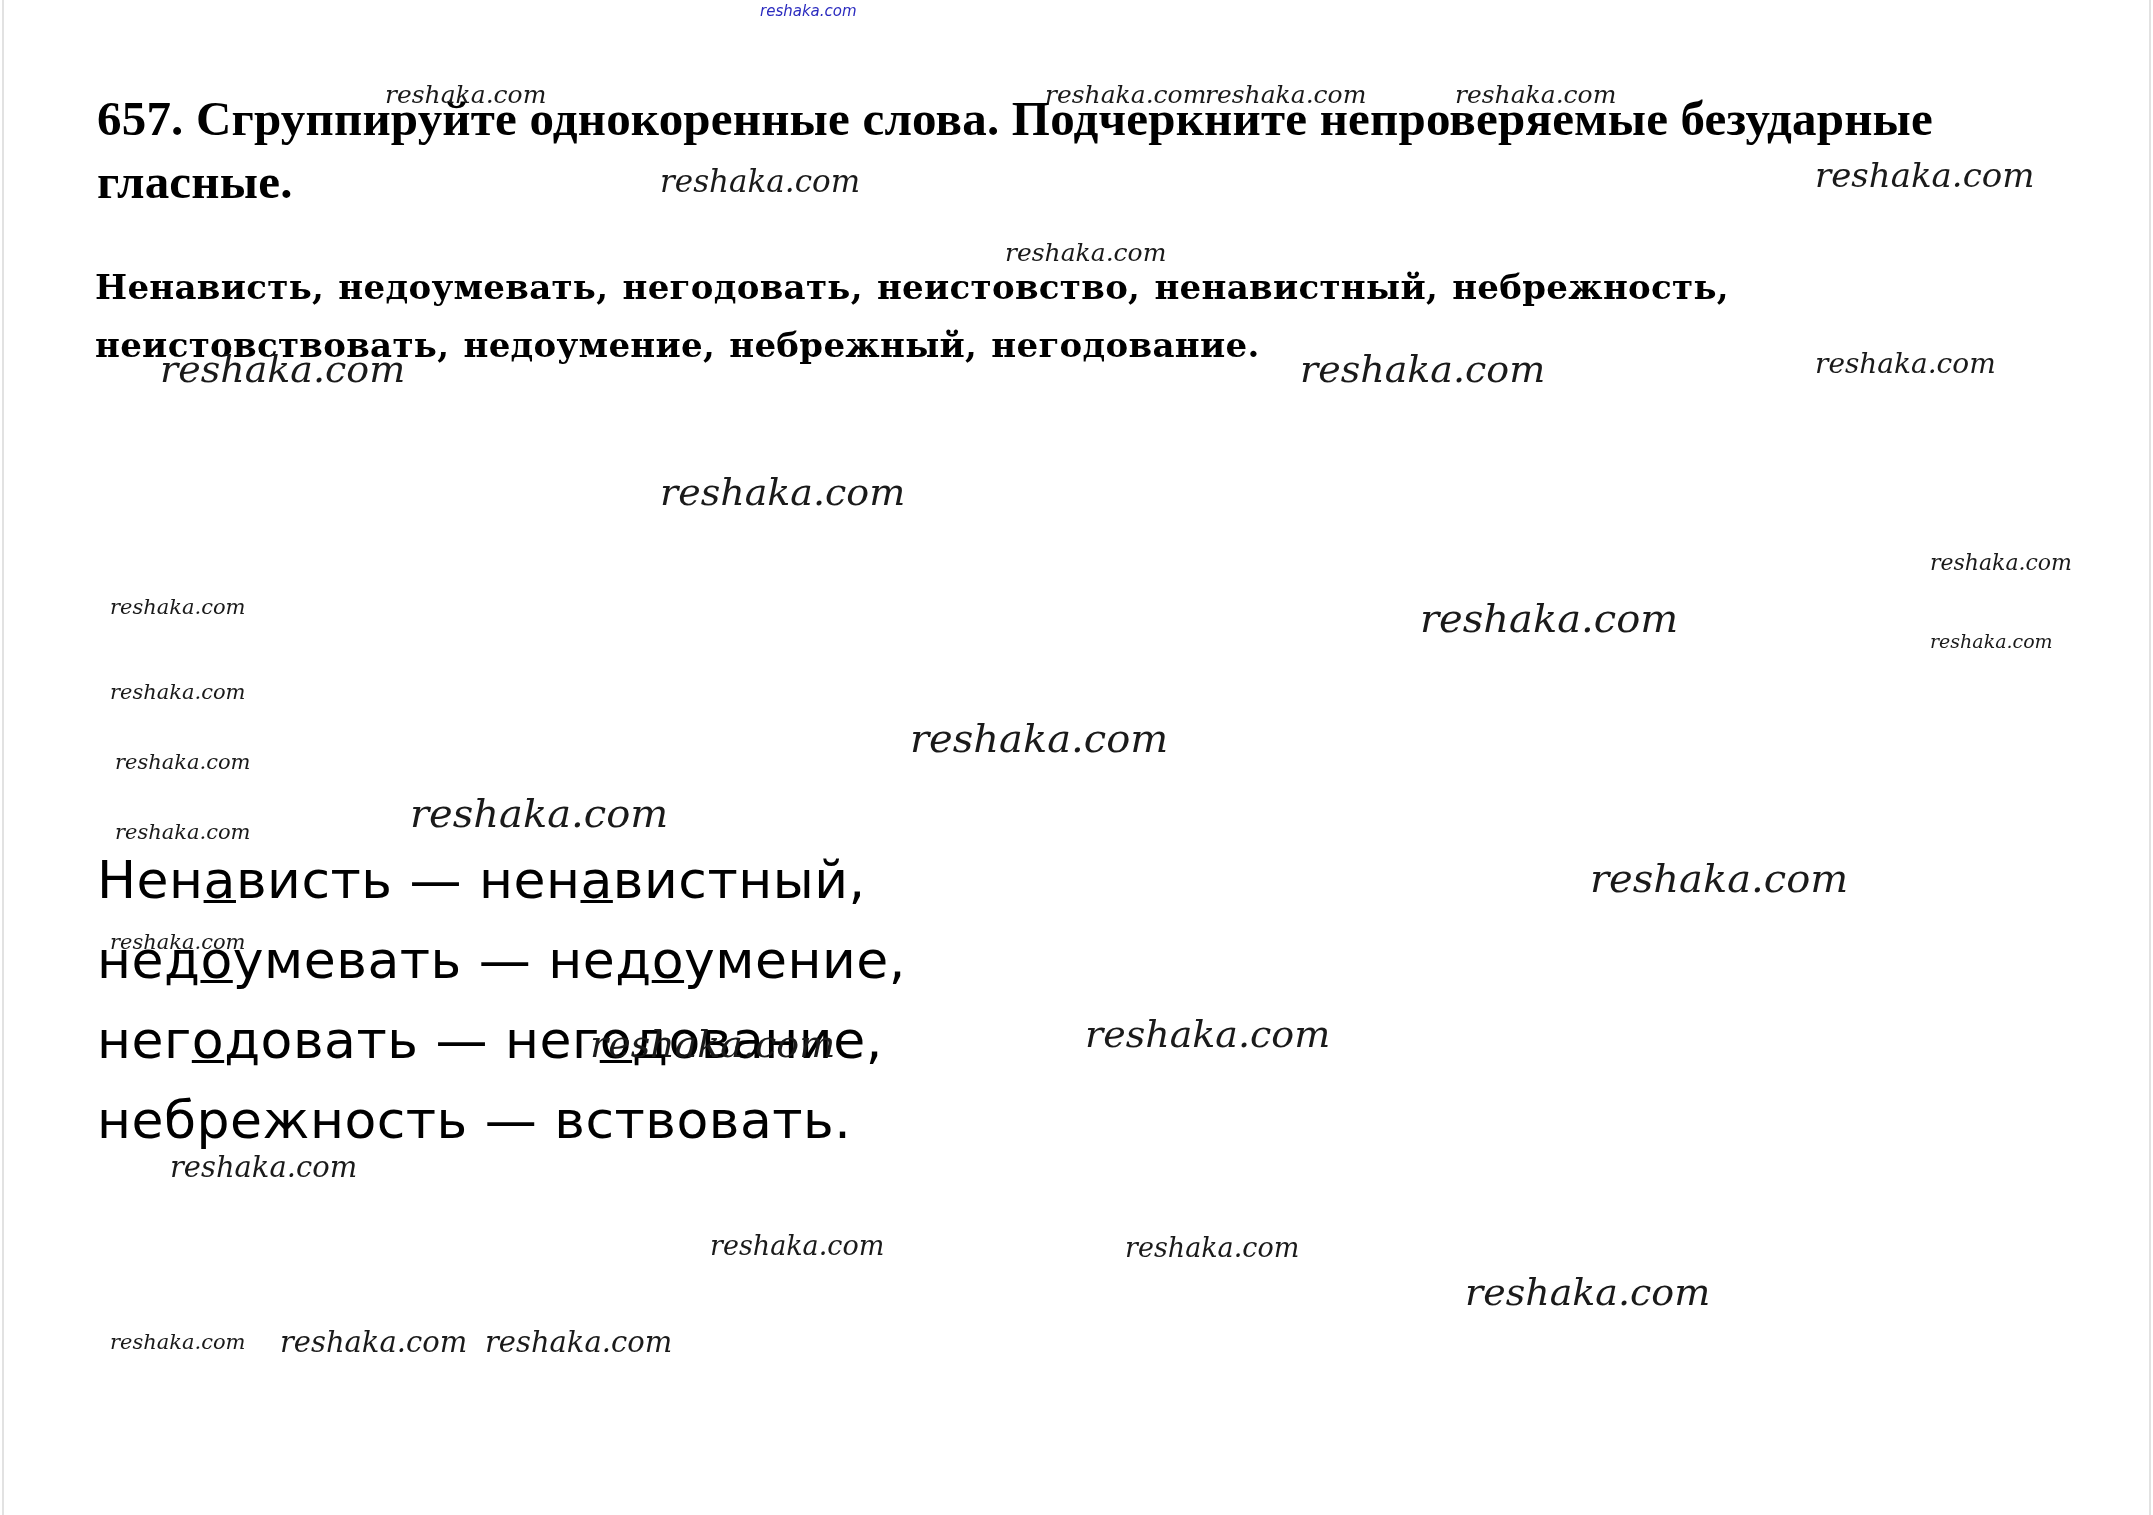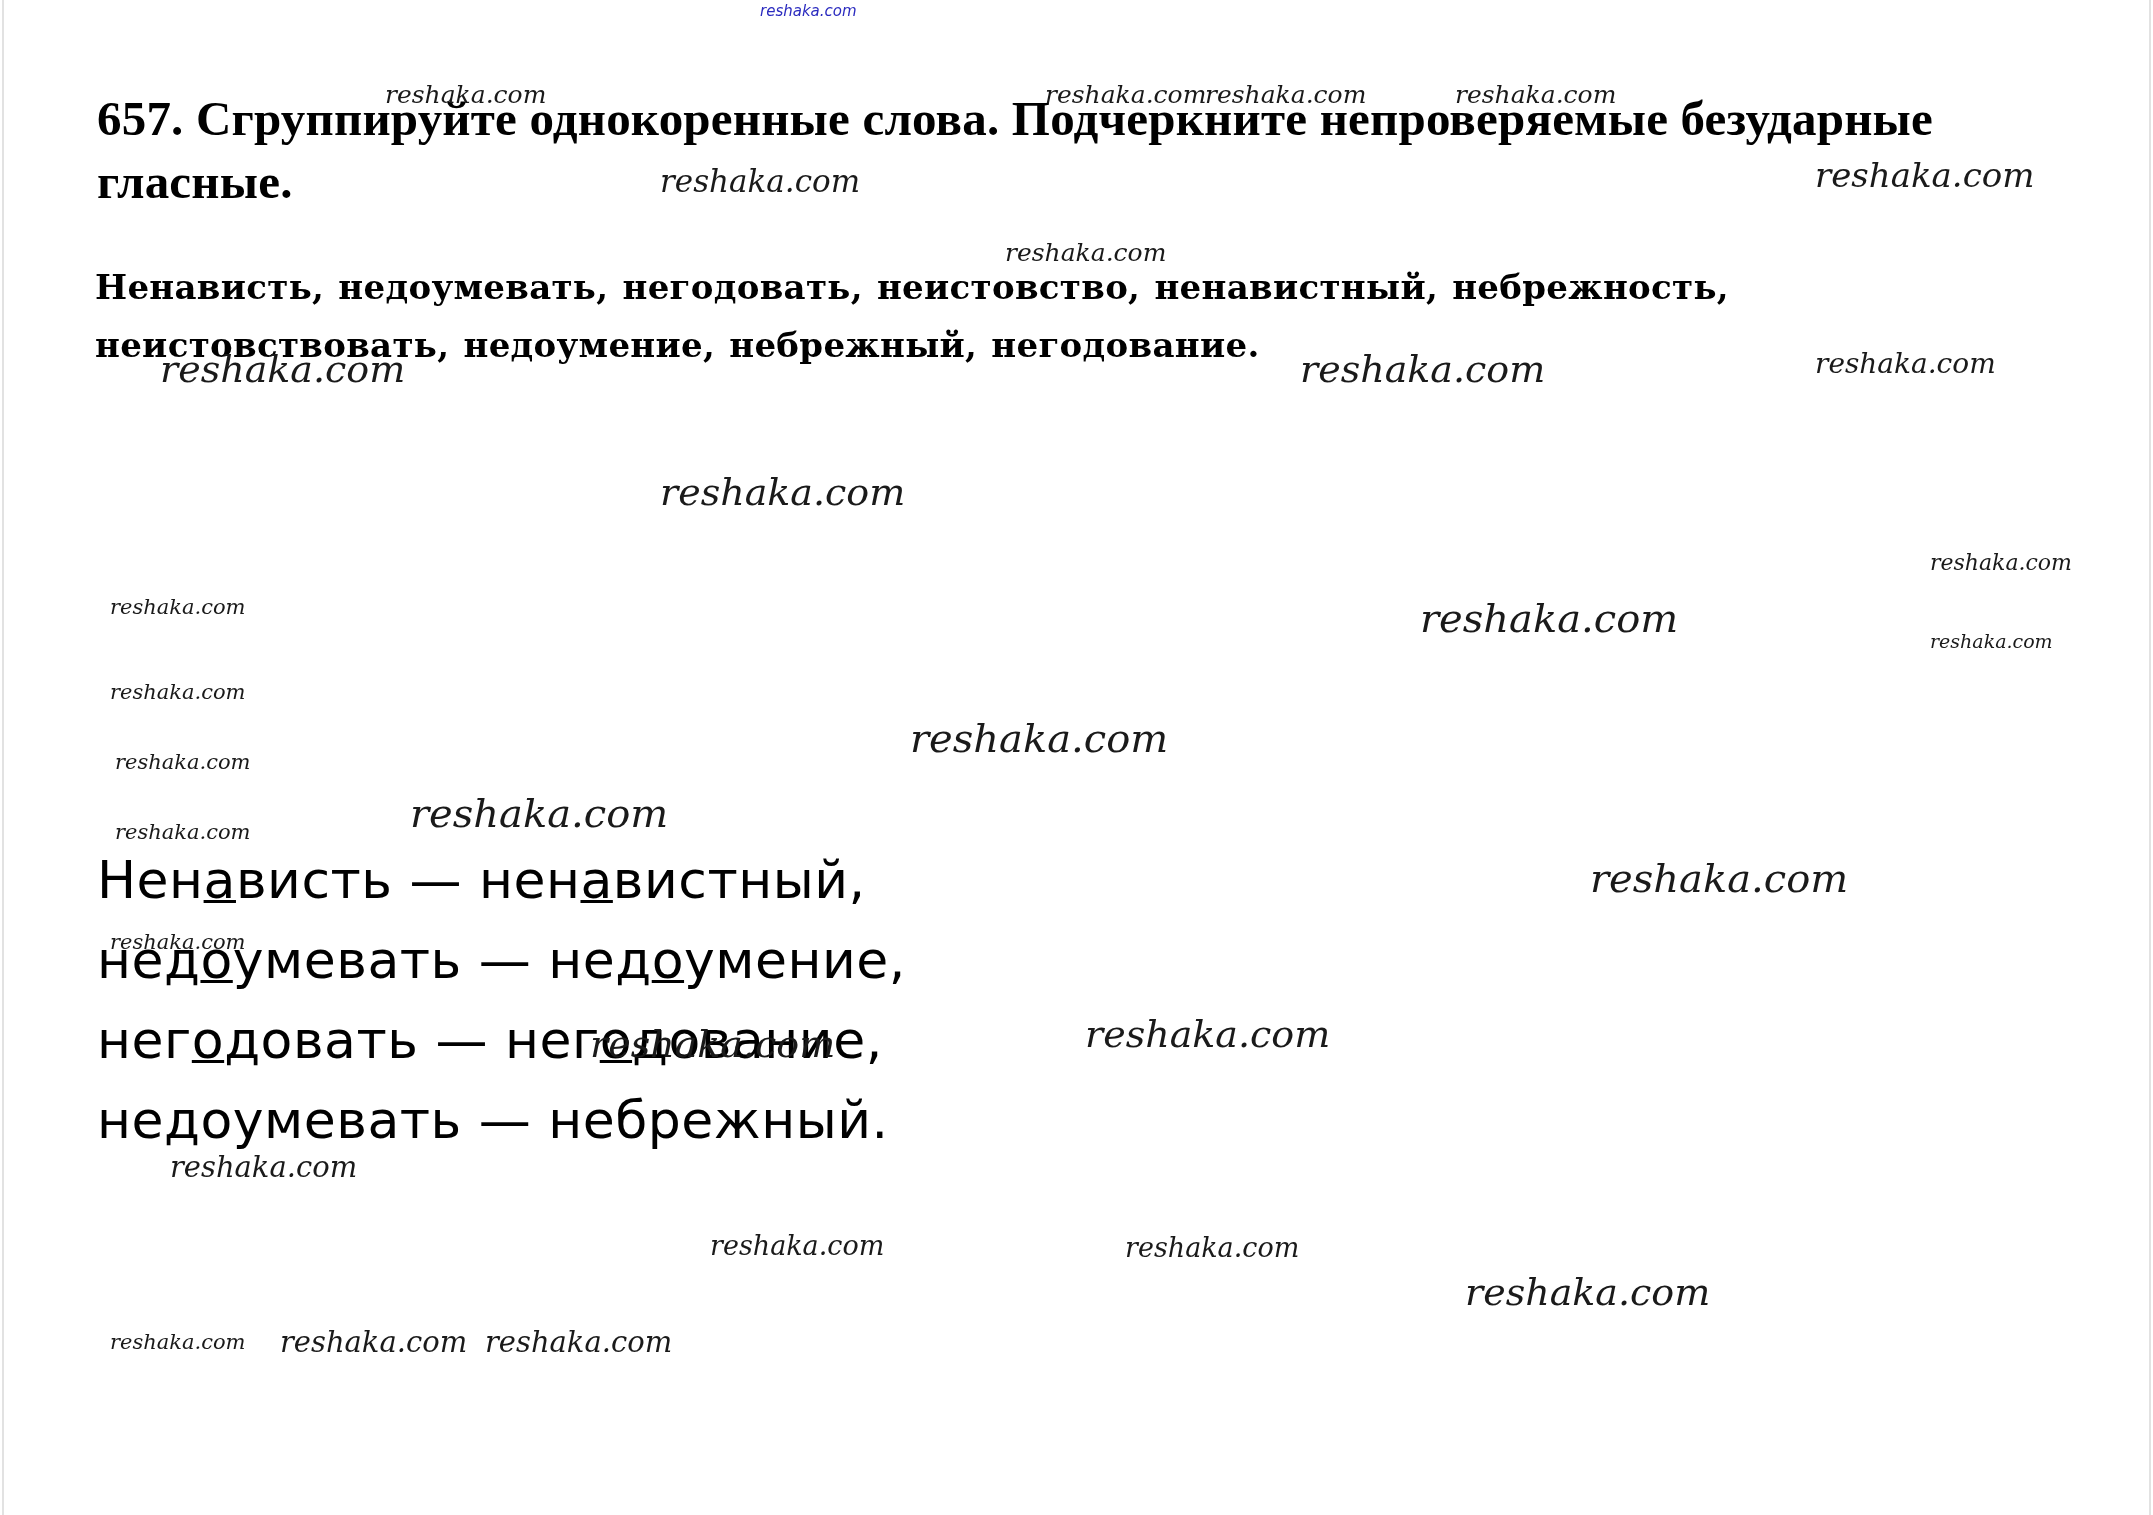--- a/index.html
+++ b/index.html
@@ -122,21 +122,21 @@
       <div class="line">
         Нен<u>а</u>висть — нен<u>а</u>вистный,
       </div>
       <div class="line">
         нед<u>о</u>умевать — нед<u>о</u>умение,
       </div>
       <div class="line">
         нег<u>о</u>довать — нег<u>о</u>дование,
       </div>
       <div class="line">
-        недоумевать — небрежный.
+        небрежность — вствовать.
       </div>
     </div>
 
   </div>
 
   <div id="watermark-layer">
       <div class="wm blue" style="left: 760px; top: 2px; font-size: 15px;">reshaka.com</div>
       <div class="wm" style="left: 385px; top: 80px; font-size: 25px;">reshaka.com</div>
       <div class="wm" style="left: 1045px; top: 80px; font-size: 25px;">reshaka.com</div>
       <div class="wm" style="left: 1205px; top: 80px; font-size: 25px;">reshaka.com</div>

